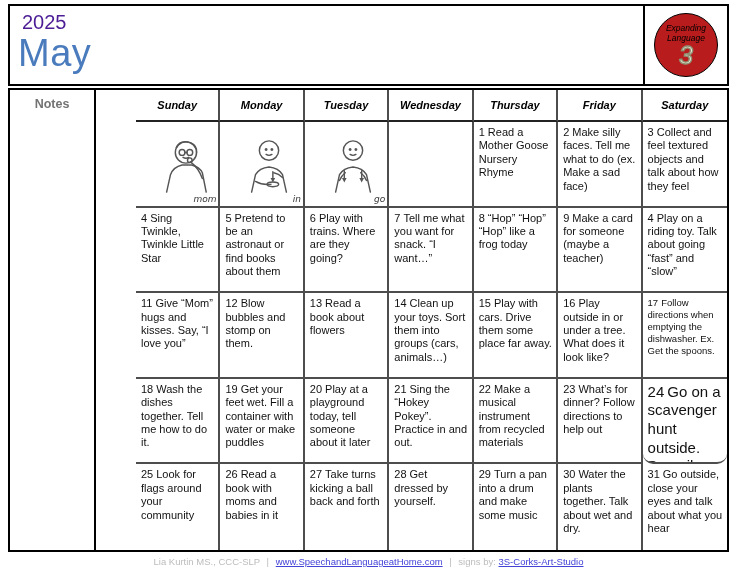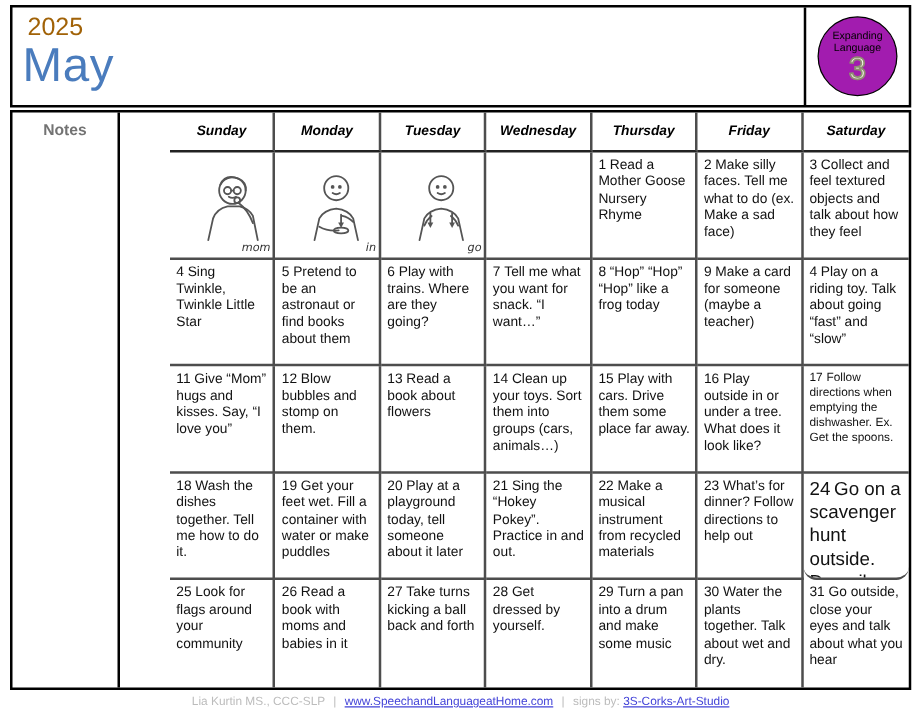--- a/index.html
+++ b/index.html
@@ -4,27 +4,27 @@
 <title>May 2025 Calendar</title>
 <style>
   * { margin:0; padding:0; box-sizing:border-box; }
   html,body { background:#fff; }
   body { font-family:"Liberation Sans","DejaVu Sans",sans-serif; }
   .page { position:relative; width:737px; height:568px; background:#fff; overflow:hidden; }
 
   
   .header-box { position:absolute; left:8px; top:4px; width:721px; height:82px;
                 border:2px solid #000; background:#fff; }
-  .year { position:absolute; left:12px; top:5px; font-size:20px; color:#a16207; }
+  .year { position:absolute; left:12px; top:5px; font-size:20px; color:#4c1d95; }
   .month { position:absolute; left:8px; top:26px; font-size:38px; color:#4A7CBD; letter-spacing:0.5px; }
   .badge-compartment { position:absolute; right:0; top:0; bottom:0; width:84px;
                        border-left:2px solid #000; display:flex; align-items:center; justify-content:center; }
   .badge-circle { width:64px; height:64px; border:1.5px solid #000; border-radius:50%;
                   display:flex; flex-direction:column; align-items:center; justify-content:center;
-                  text-align:left; background:#a21caf; }
+                  text-align:left; background:#b91c1c;font-style:italic; }
   .badge-line { font-size:8.5px; color:#000; line-height:1.15; }
   .badge-number { font-size:25px; line-height:0.9; color:#f7f5e8;
                   -webkit-text-stroke:1.4px #8f8f72; text-shadow:0 0 1px #8f8f72; }
 
   
   .table { position:absolute; left:8px; top:88px; width:721px; height:464px;
            border:2px solid #000; display:flex; background:#fff; }
   .notes-col { width:86px; border-right:2px solid #000; display:flex; justify-content:center; }
   .notes-label { font-weight:bold; font-size:12.5px; margin-top:7px; color:#737373; }
   .grid { flex:1; display:grid; grid-template-columns:repeat(7,1fr);

